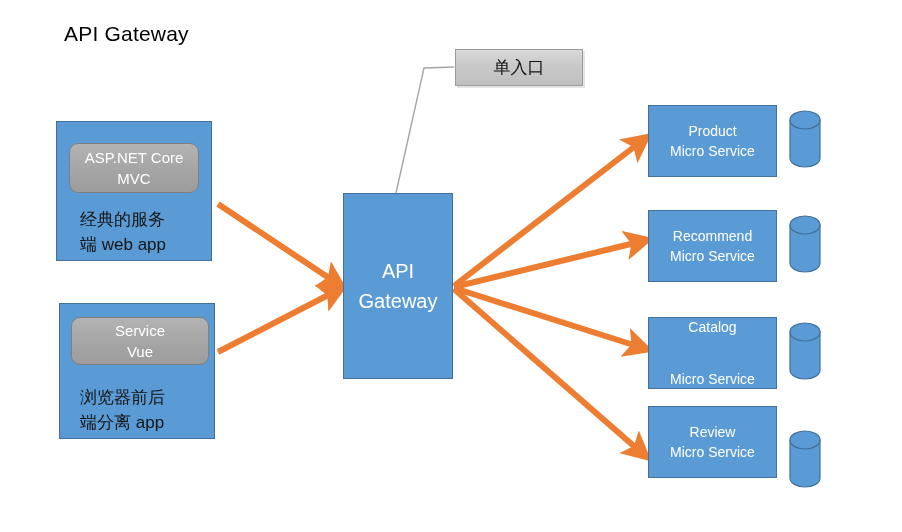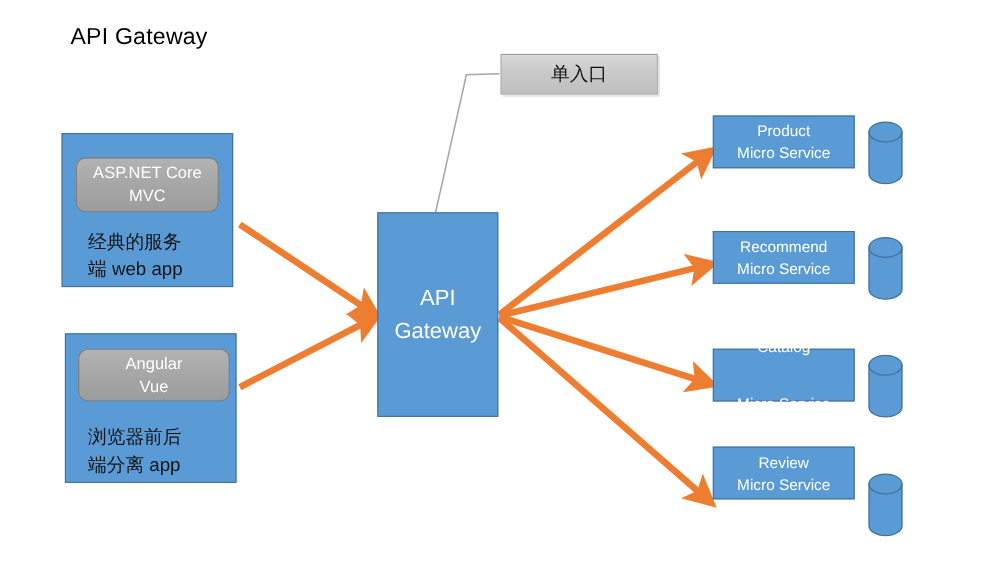--- a/index.html
+++ b/index.html
@@ -75,36 +75,36 @@
     display: flex;
     flex-direction: column;
     align-items: center;
     justify-content: center;
     text-align: right;
   }
   .callout-box {
     position: absolute;
     left: 455px;
     top: 49px;
-    width: 143px;
+    width: 128px;
     height: 37px;
     background: linear-gradient(to bottom, #D9D9D9 0%, #C9C9C9 45%, #BFBFBF 100%);
     border: 1px solid #9C9C9C;
     box-sizing: border-box;
     color: #101010;
     font-size: 17px;
     display: flex;
     align-items: center;
     justify-content: center;
     box-shadow: 2px 2px 0 rgba(0,0,0,0.10);
   }
   .service-box {
     position: absolute;
     width: 129px;
-    height: 48px;
+    height: 72px;
     background: #5B9BD5;
     border: 1px solid #41719C;
     box-sizing: border-box;
     color: #ffffff;
     font-size: 14px;
     line-height: 20px;
     display: flex;
     flex-direction: column;
     align-items: center;
     justify-content: center;
@@ -147,21 +147,21 @@
     <span class="line-1">ASP.NET Core</span>
     <span class="line-2">MVC</span>
   </div>
   <div class="client-caption" style="left:80px; top:207px; width:128px;">
     <span class="line-1">经典的服务</span>
     <span class="line-2">端 web app</span>
   </div>
 
   <div class="client-box" style="left:59px; top:303px; width:156px; height:136px;"></div>
   <div class="tech-chip" style="left:71px; top:317px; width:138px; height:48px;">
-    <span class="line-1">Angular</span>
+    <span class="line-1">Service</span>
     <span class="line-2">Vue</span>
   </div>
   <div class="client-caption" style="left:80px; top:385px; width:128px;">
     <span class="line-1">浏览器前后</span>
     <span class="line-2">端分离 app</span>
   </div>
 
   <div class="gateway-box">
     <span class="line-1">API</span>
     <span class="line-2">Gateway</span>

